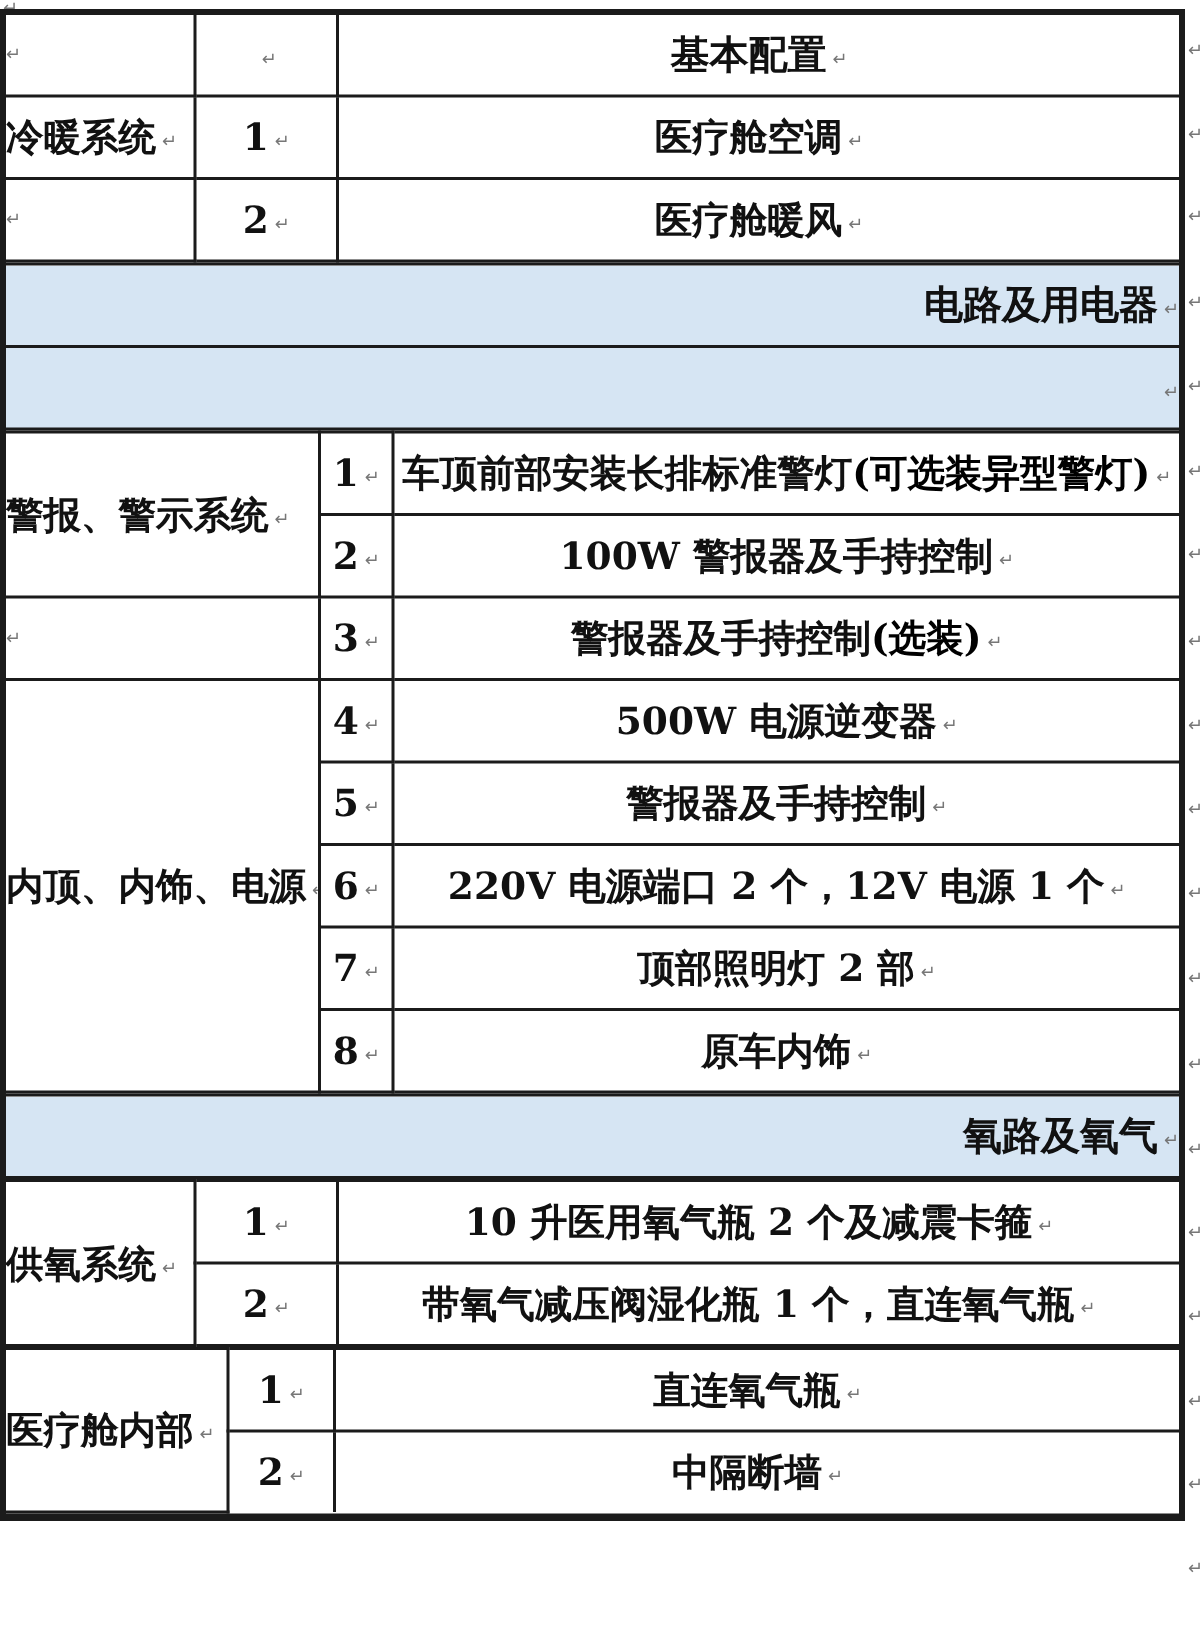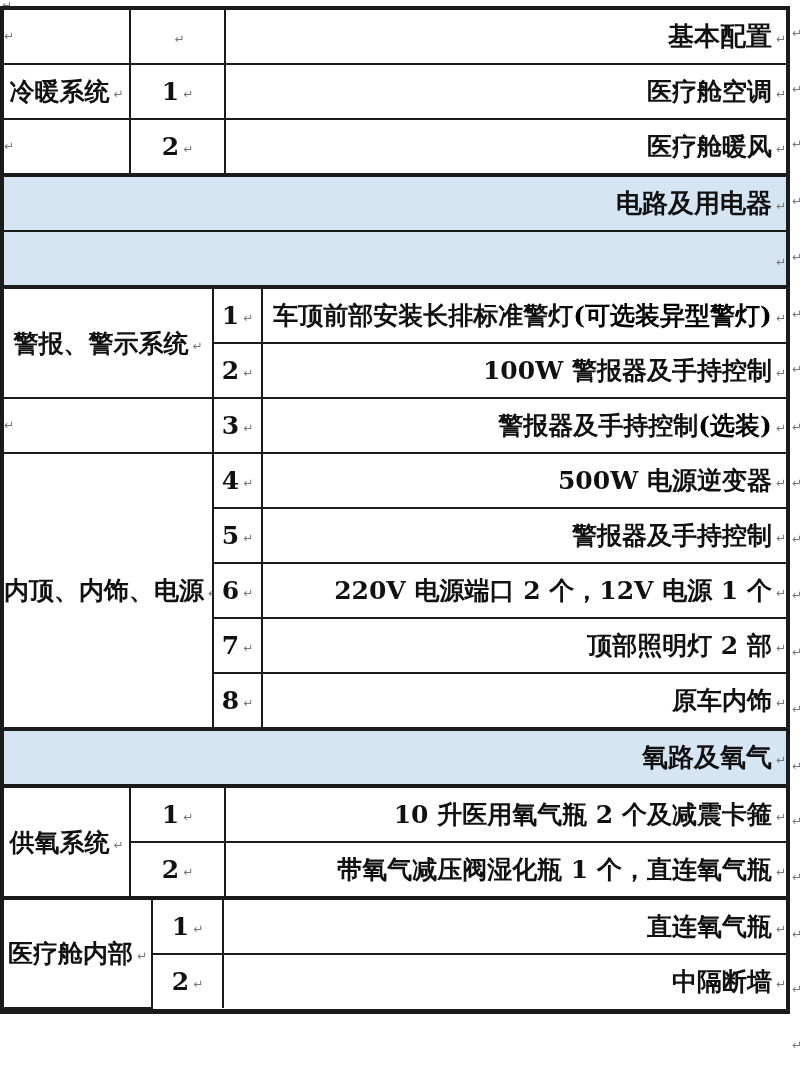--- a/index.html
+++ b/index.html
@@ -16,25 +16,25 @@
   table.sec{border-collapse:collapse;table-layout:fixed;width:100%;}
   table.sec td{
     border:2px solid #1b1b1b;height:53px;padding:0;
     overflow:hidden;white-space:nowrap;vertical-align:middle;
   }
   table.sec td:first-child{border-left:none;}
   table.sec td:last-child{border-right:none;}
   table.first tr:first-child td{border-top:none;}
   table.last tr:last-child td{border-bottom:none;}
 
-  .lbl{text-align:center;font-size:25px;}
+  .lbl{font-size:25px;}
   .lbl-empty{text-align:left;padding-left:7px;}
   .num{text-align:center;font-size:25px;}
-  .desc{text-align:right;padding-left:6px;font-size:25px;}
-  .title-cell{text-align:right;padding-left:100px;font-size:26px;}
+  .desc{text-align:center;padding-left:6px;font-size:25px;}
+  .title-cell{text-align:center;padding-left:100px;font-size:26px;}
   .banner{background:#d6e5f3;text-align:right;font-size:26px;}
   .red{color:#000000;}
 
   .pm{
     font-family:"DejaVu Sans","Liberation Sans",sans-serif;
     font-weight:normal;font-style:normal;
     font-size:12px;color:#777777;margin-left:4px;vertical-align:2px;
   }
   .lbl-empty .pm{margin-left:0;}
   .rm{position:absolute;left:792px;margin-left:0;}

